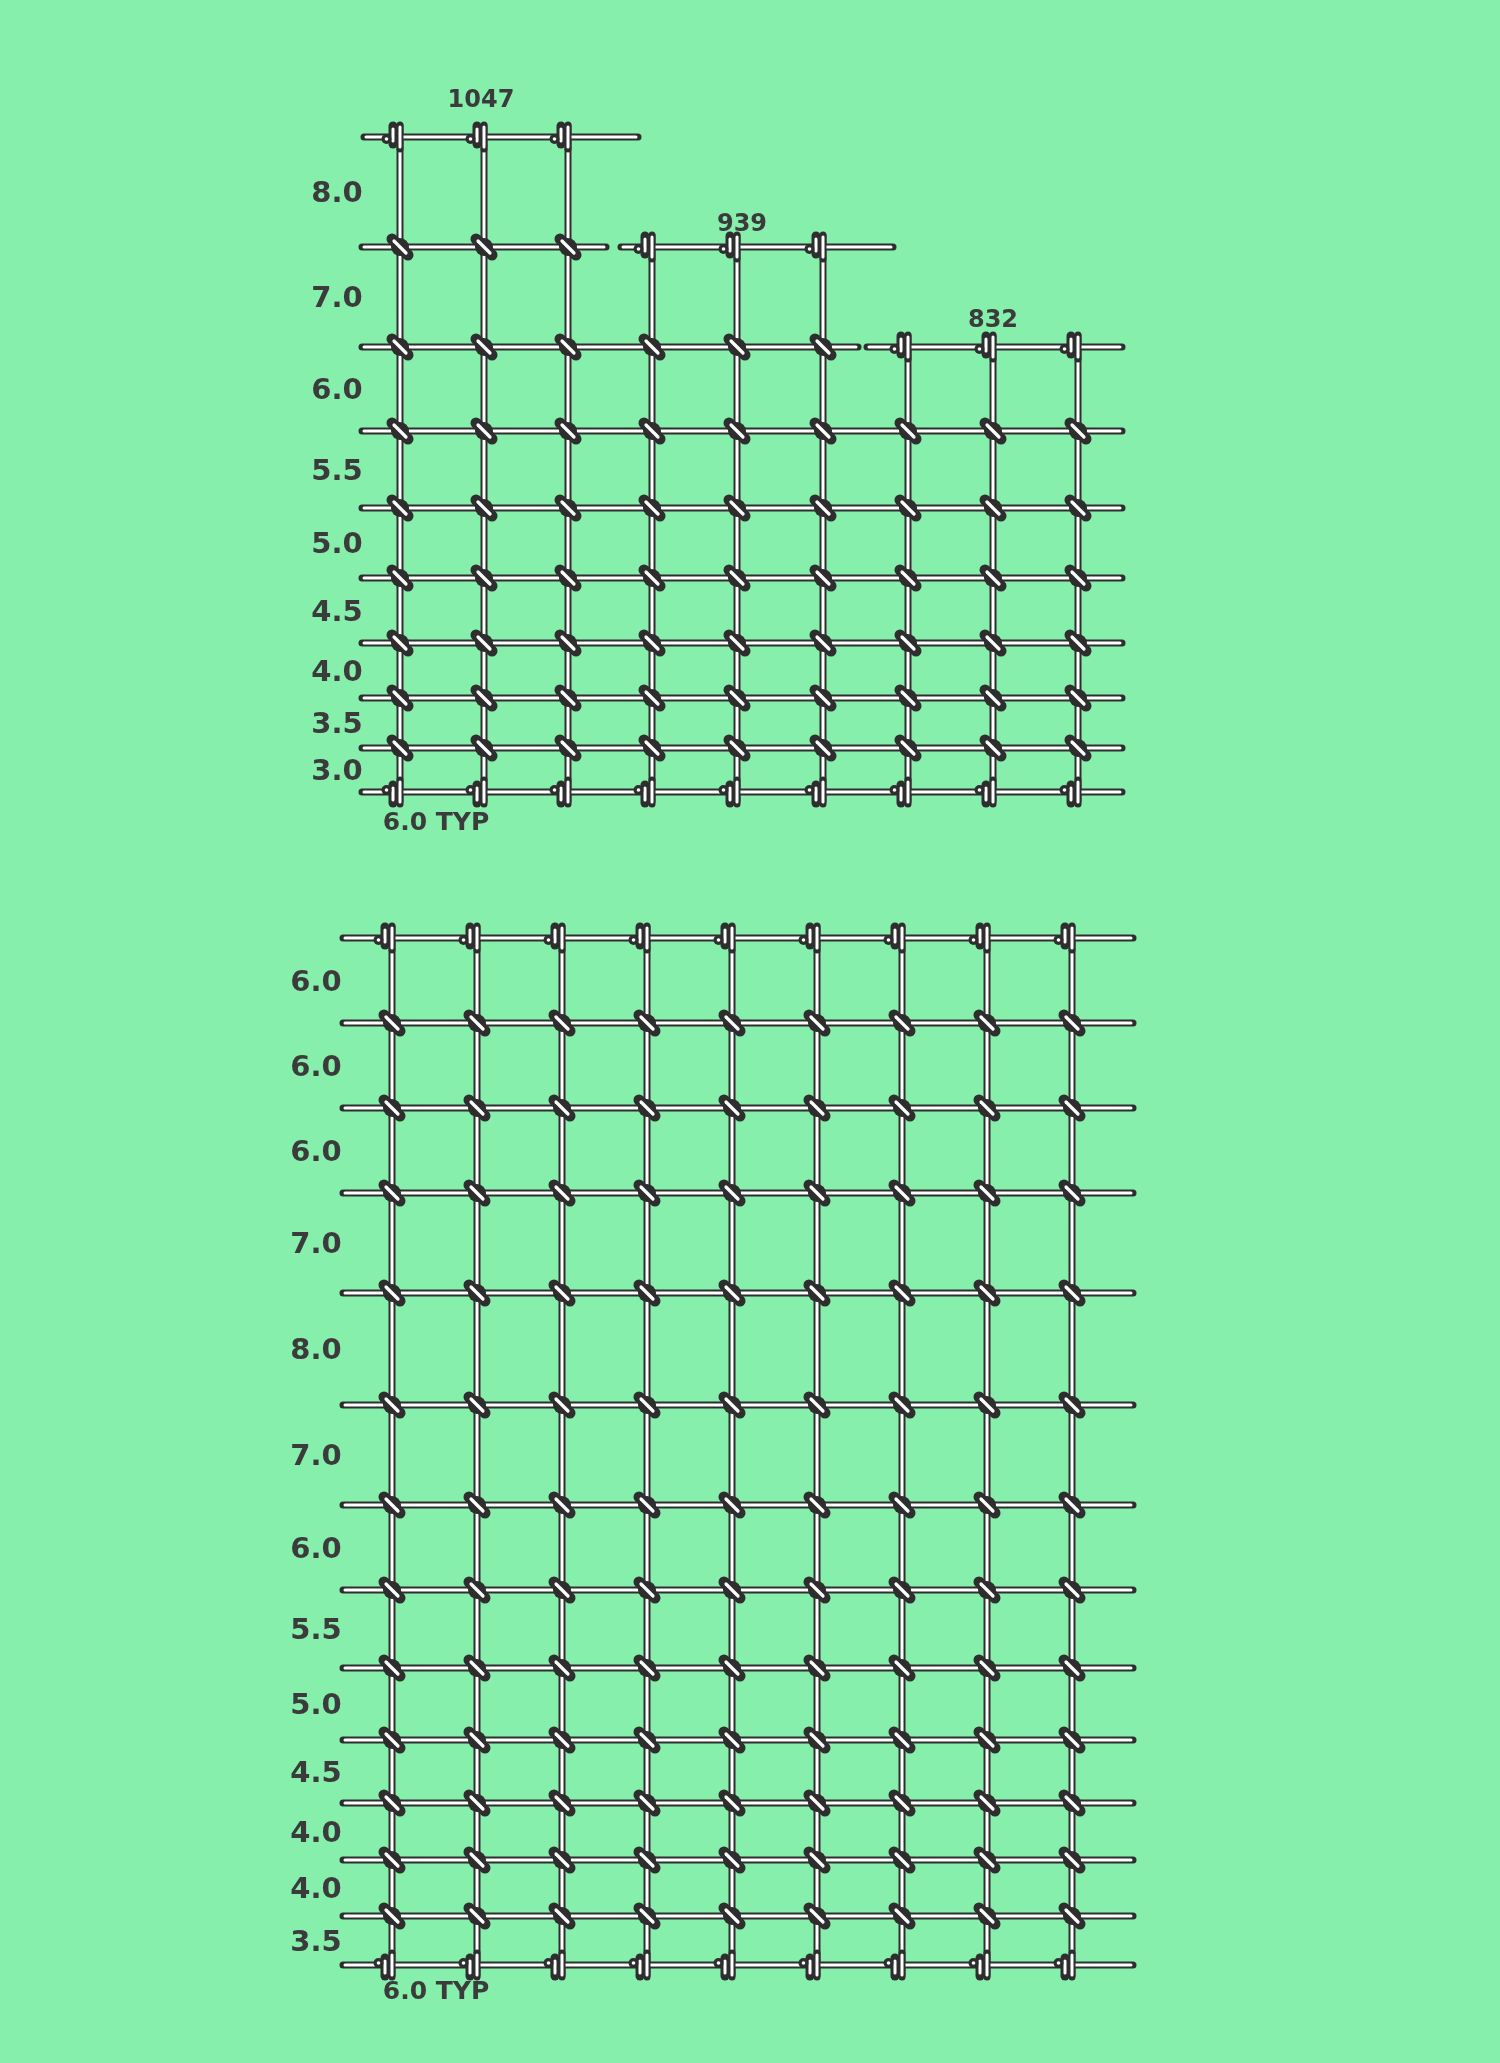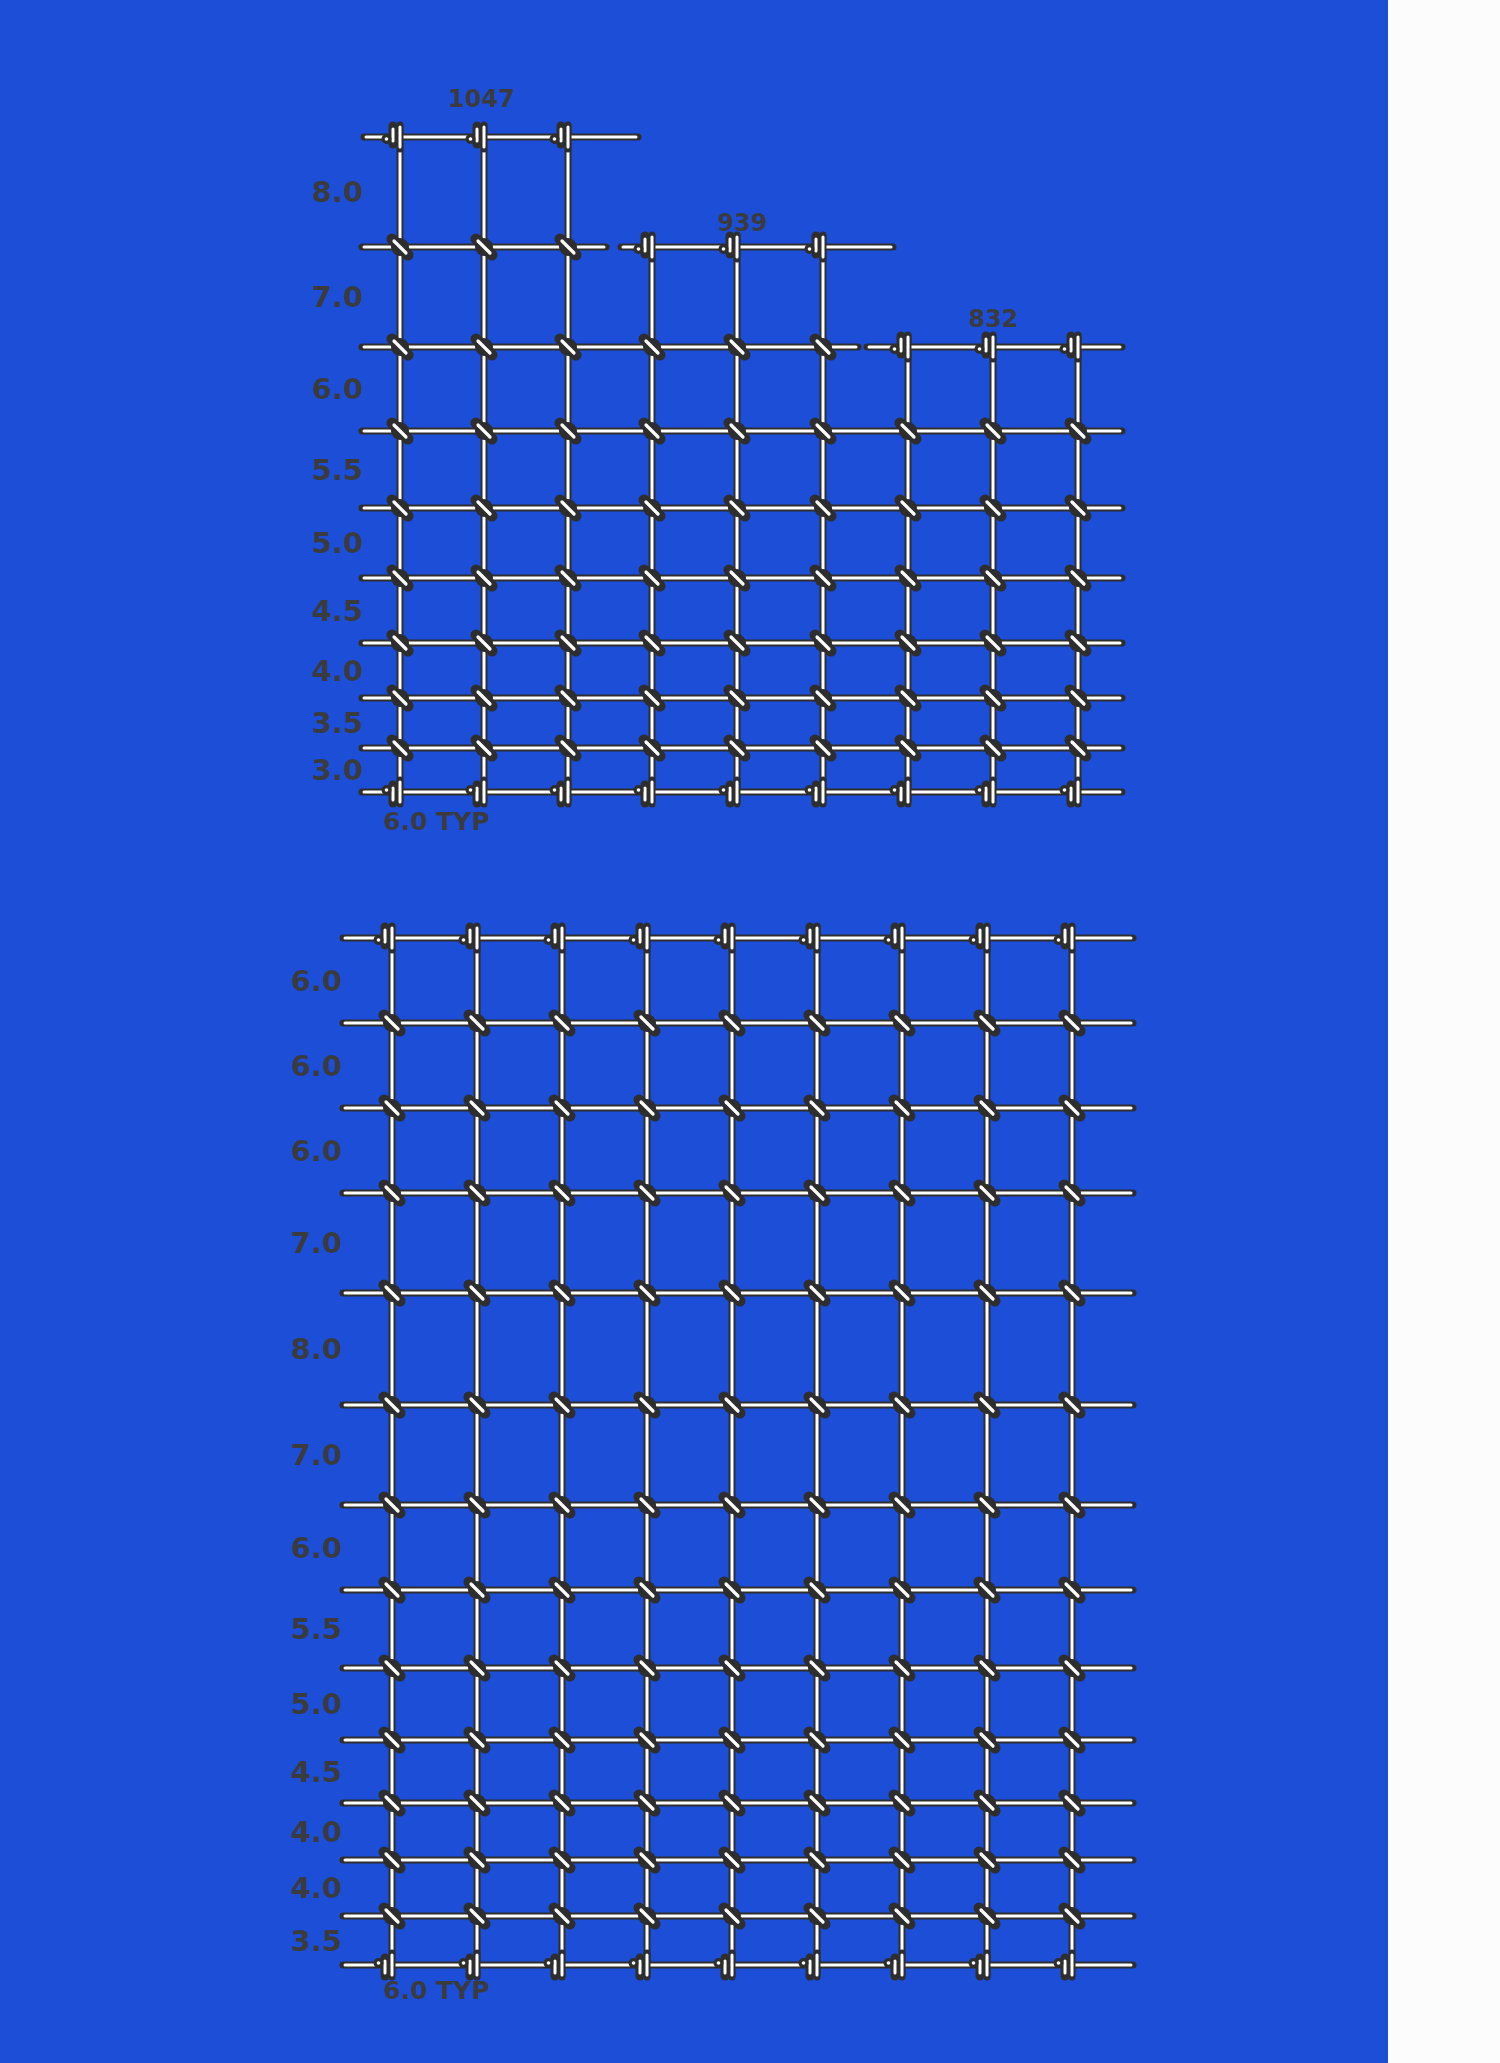--- a/index.html
+++ b/index.html
@@ -2,23 +2,23 @@
 <html><head>
 <meta charset="utf-8">
 <style>
   html, body {
     margin: 0;
     padding: 0;
     background: #fcfcfc;
   }
   .page {
     position: relative;
-    width: 1388px;
+    width: 1500px;
     height: 2063px;
-    background: #1d4ed8;
+    background: #86efac;
     overflow: hidden;
   }
   svg text {
     font-family: "DejaVu Sans", "Liberation Sans", sans-serif;
     font-weight: bold;
   }
 </style>
 </head>
 <body>
 

